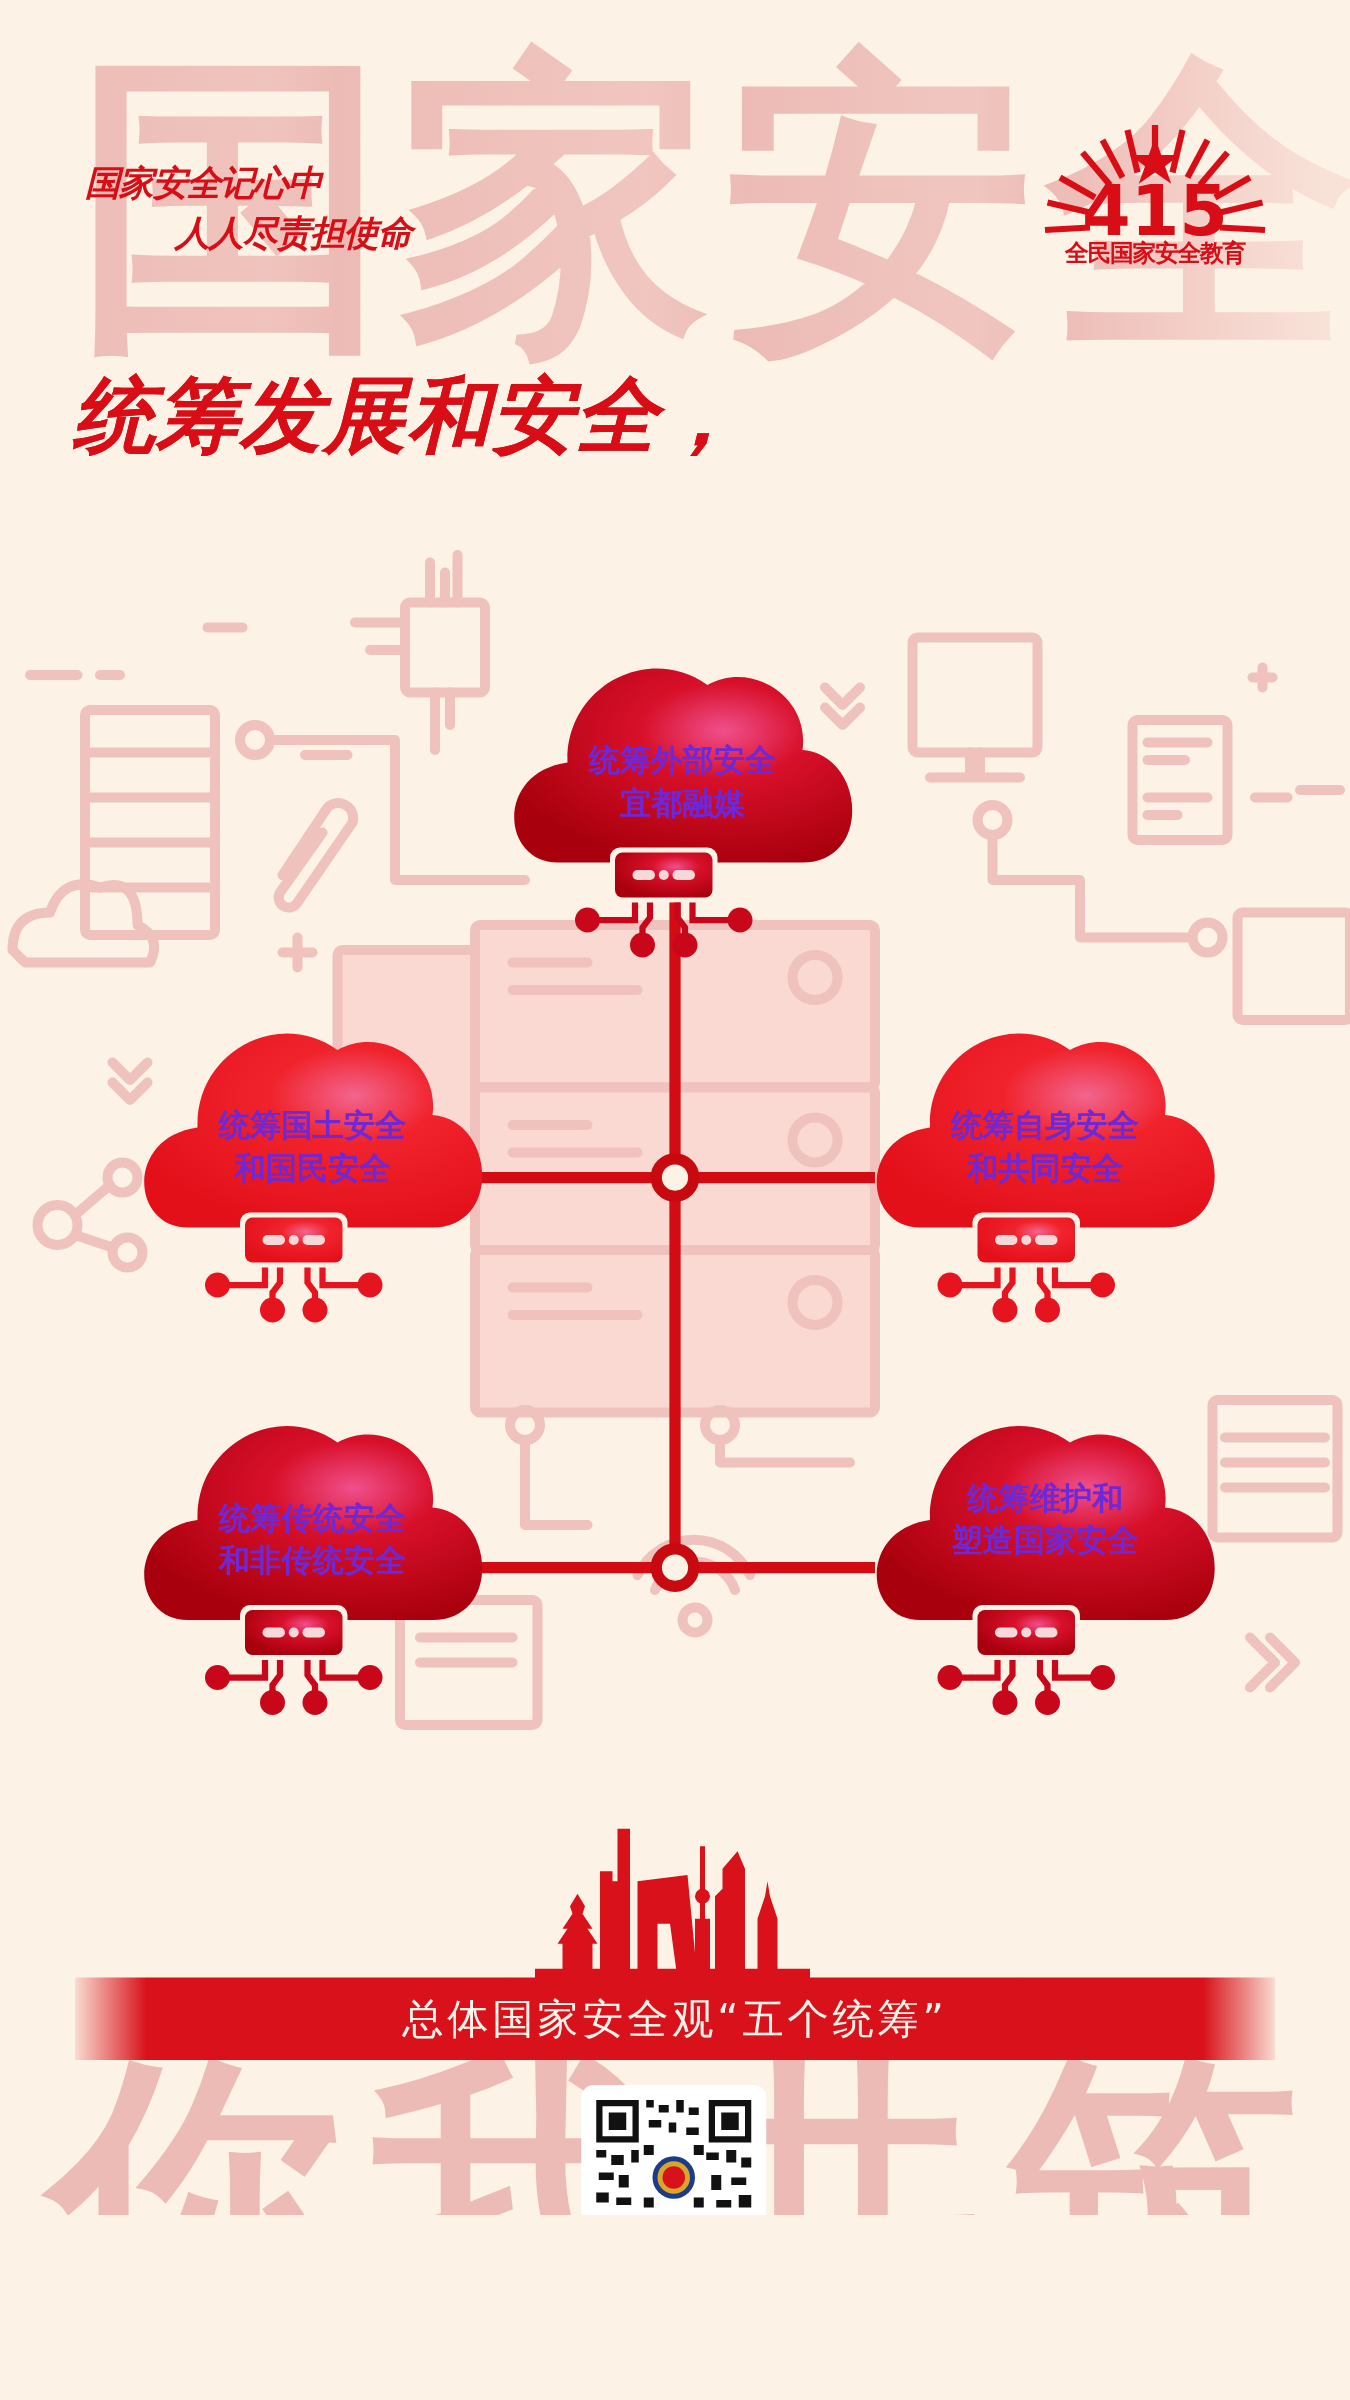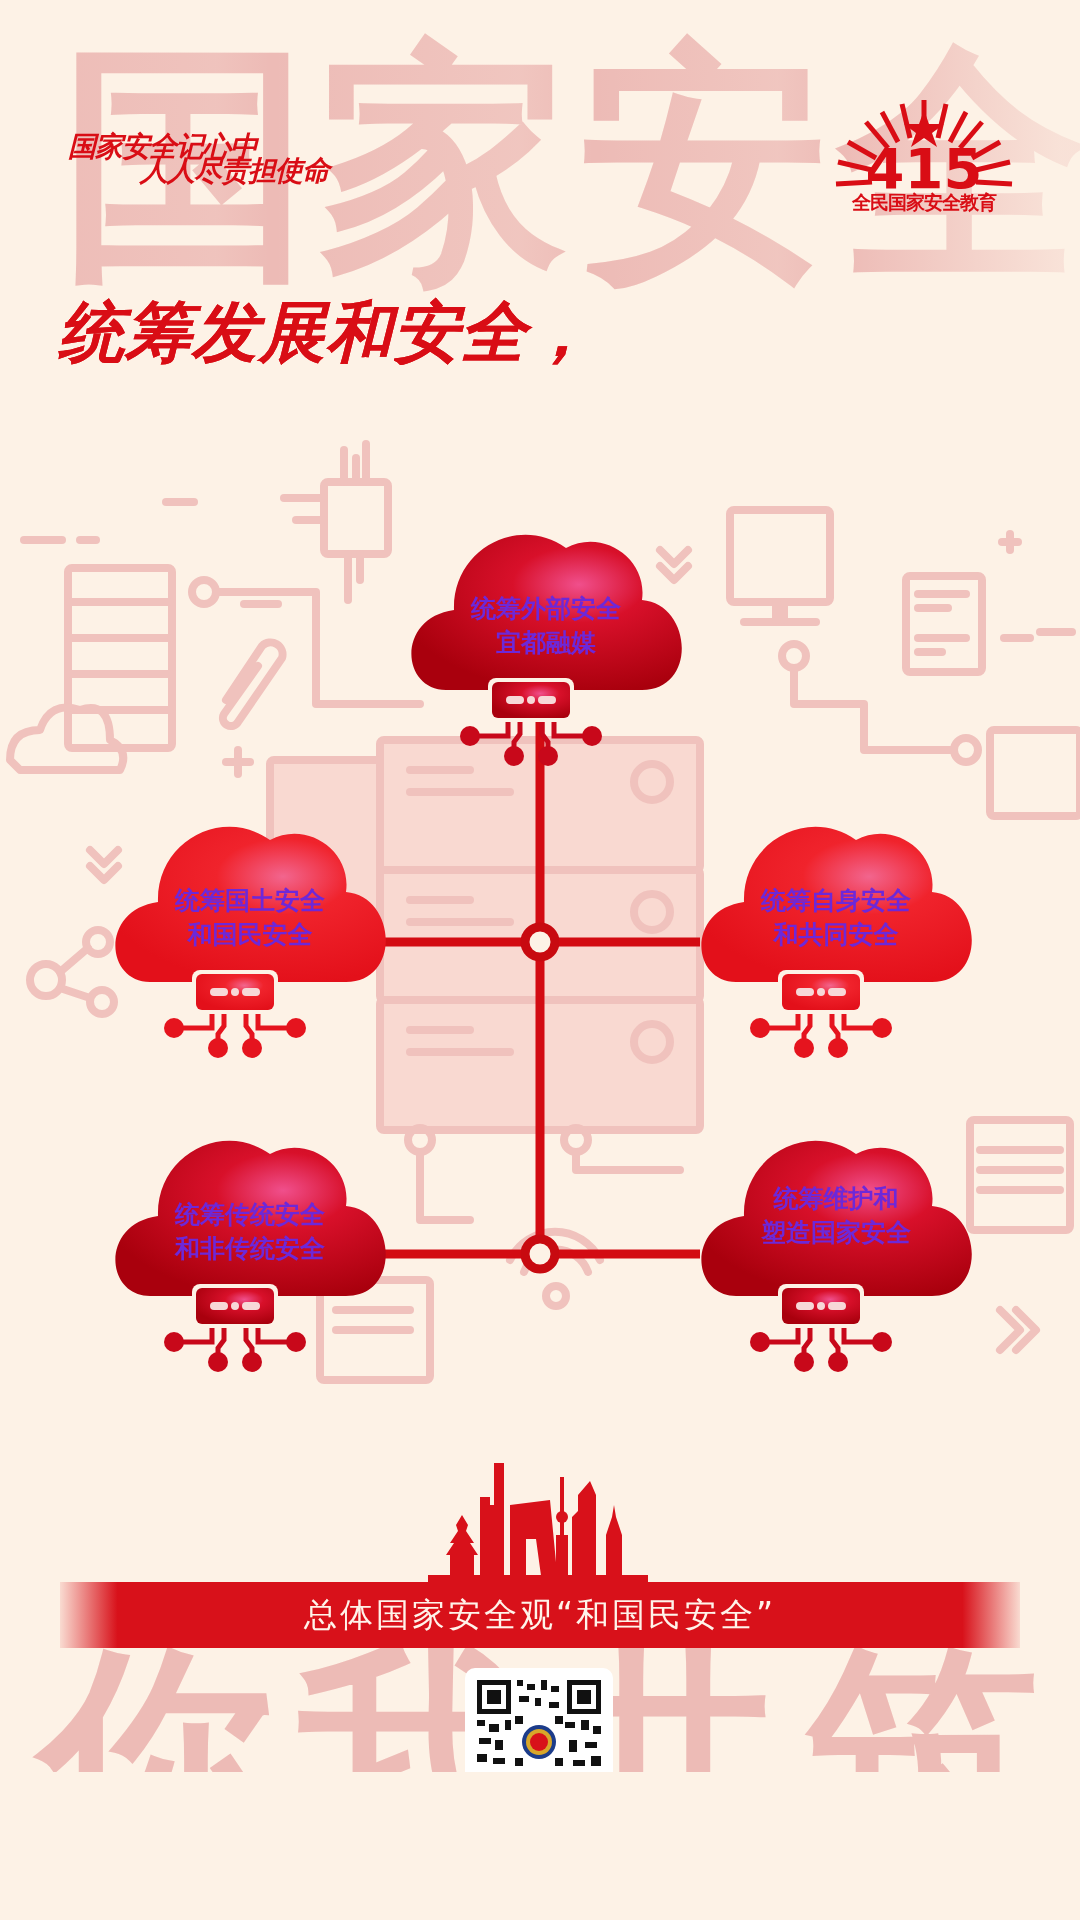--- a/index.html
+++ b/index.html
@@ -29,21 +29,21 @@
 
   
   .circuit { position:absolute; left:0; top:430px; width:1080px; height:1050px; }
 
   
   .slogan {
     position:absolute; color:#d90d15; font-weight:bold; font-style:italic;
     font-family:"DejaVu Sans", sans-serif; letter-spacing:-1px;
   }
   .slogan-1 { left:68px; top:128px; font-size:28px; }
-  .slogan-2 { left:140px; top:152px; font-size:28px; }
+  .slogan-2 { left:140px; top:168px; font-size:28px; }
 
   .logo { position:absolute; left:826px; top:88px; width:196px; height:140px; }
   .logo-caption {
     position:absolute; left:826px; top:190px; width:196px; text-align:center;
     color:#d90d15; font-weight:bold; font-size:19px; letter-spacing:-1px;
   }
 
   .headline {
     position:absolute; left:58px; color:#d90d15; font-weight:bold; font-style:italic;
     font-size:66px; letter-spacing:1px; line-height:1;
@@ -401,21 +401,21 @@
     <path d="M90 128 L90 50 L130 45 L138 128 L122 128 L116 84 L106 84 L106 128 Z"></path>
     <rect x="140" y="22" width="4" height="106"></rect>
     <circle cx="142" cy="62" r="6"></circle>
     <rect x="136" y="80" width="12" height="48"></rect>
     <path d="M152 128 L152 62 L158 56 L158 40 L170 26 L176 40 L176 128 Z"></path>
     <path d="M186 128 L186 80 L192 62 L194 50 L196 62 L202 80 L202 128 Z"></path>
     <rect x="8" y="120" width="220" height="10"></rect>
   </svg>
 
   <div class="banner">
-    <div class="banner-text">总体国家安全观“和国民安全”</div>
+    <div class="banner-text">总体国家安全观“五个统筹”</div>
   </div>
 
   <div class="qr-card">
     <svg width="148" height="150" viewBox="0 0 148 150">
       <g fill="#111">
         <rect x="12" y="12" width="34" height="34"></rect>
           <rect x="102" y="12" width="34" height="34"></rect>
           <rect x="12" y="104" width="34" height="34"></rect>
       </g>
       <g fill="#fff">

